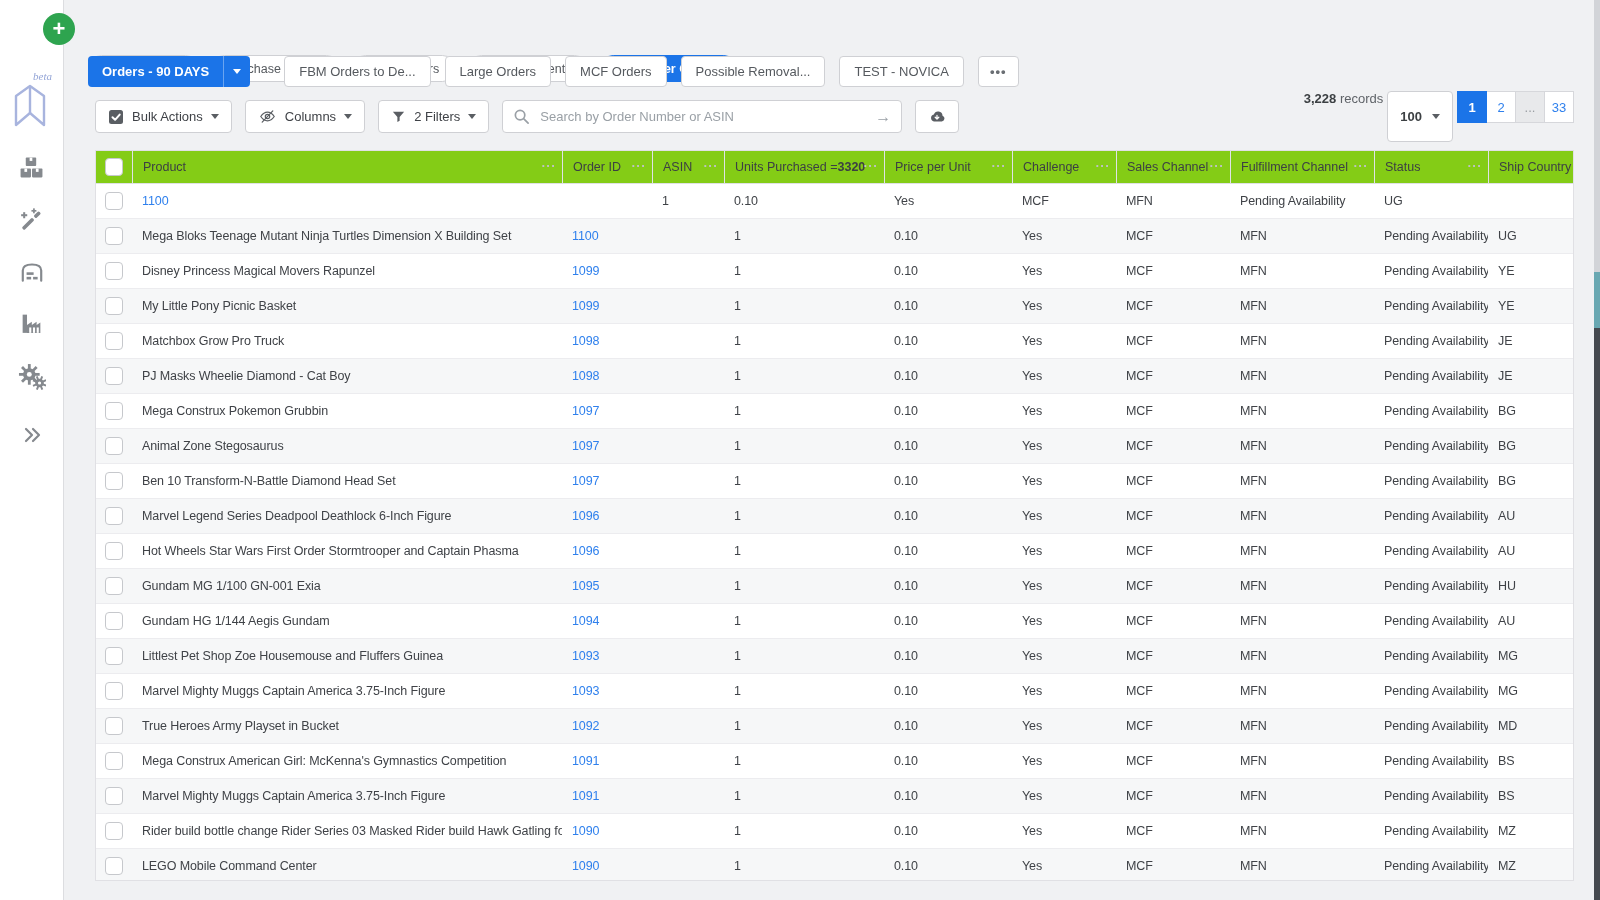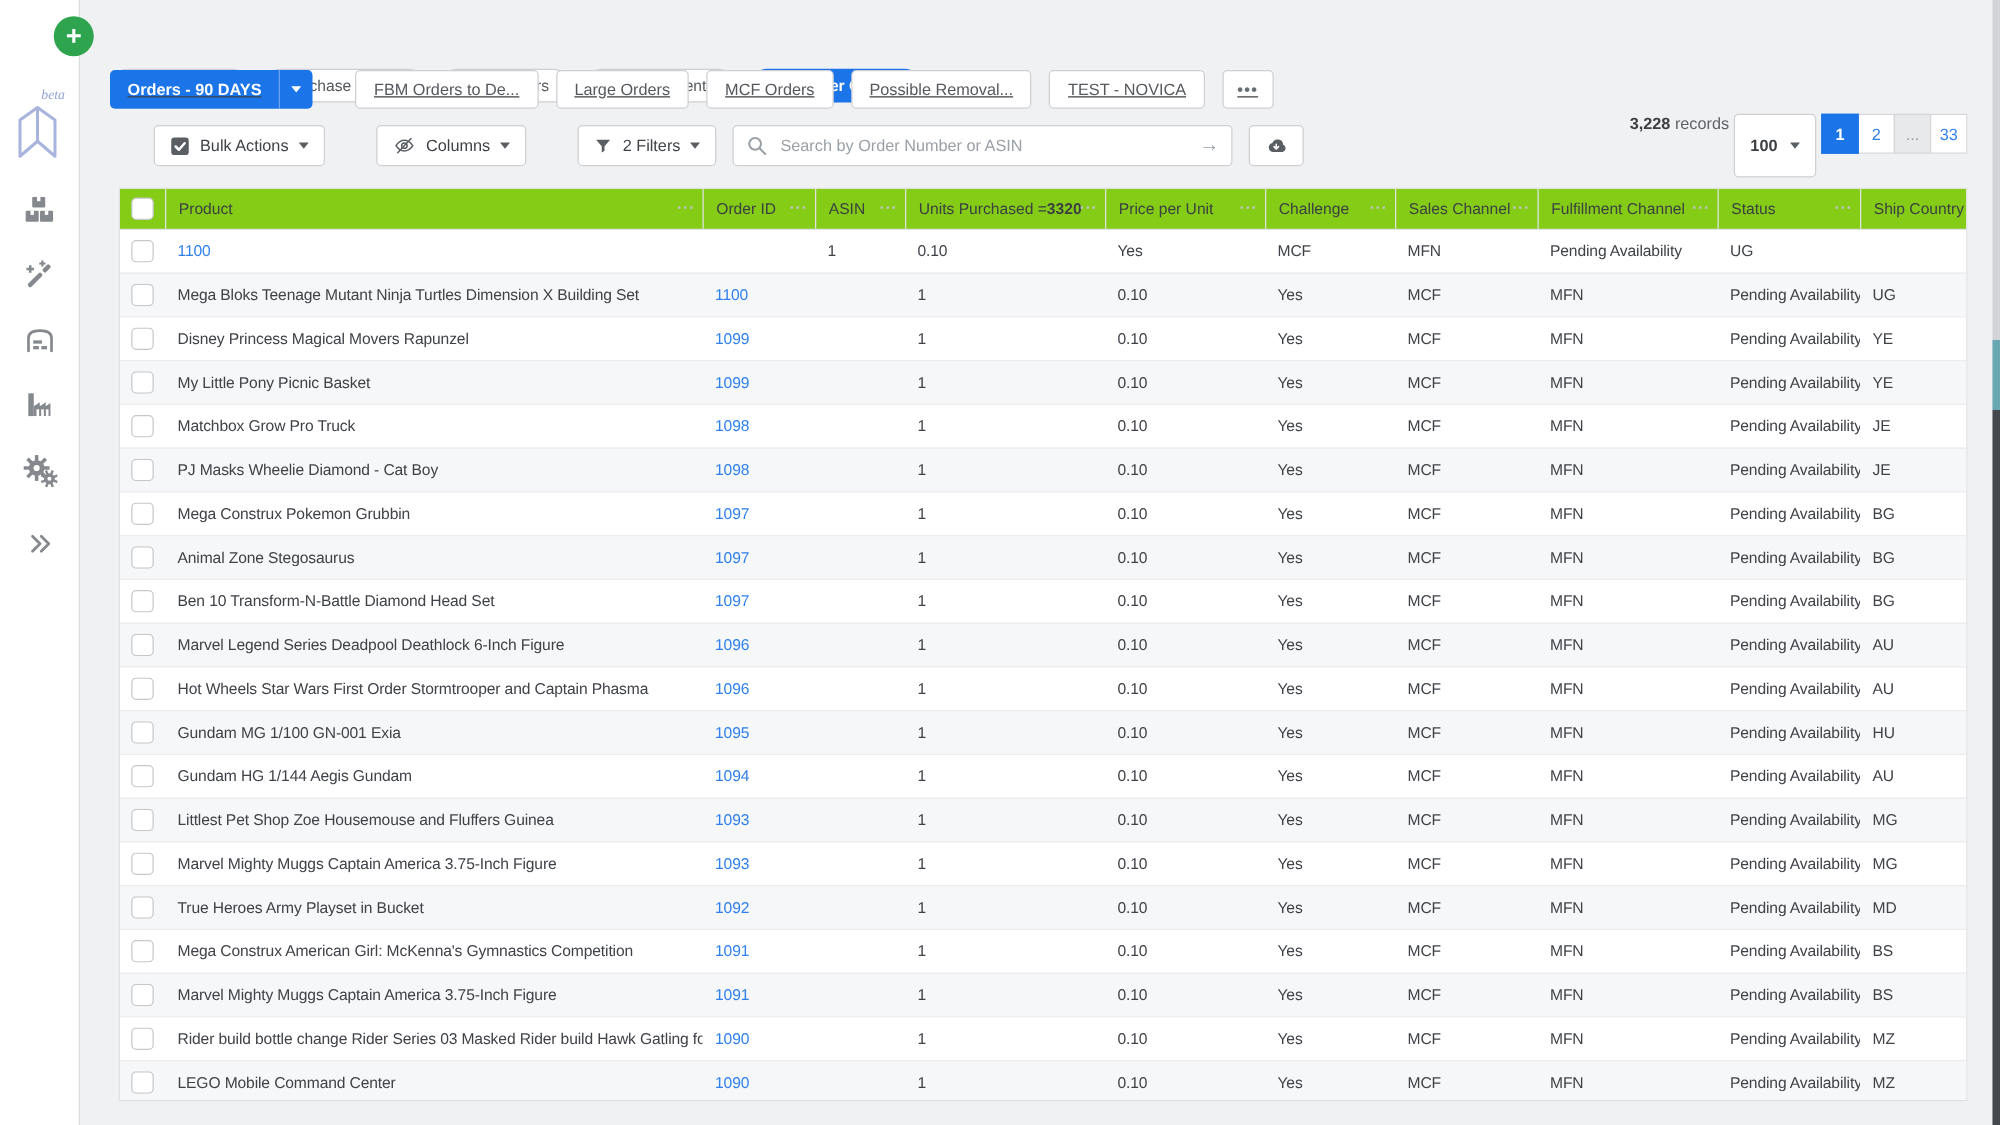--- a/index.html
+++ b/index.html
@@ -17,32 +17,32 @@
   .nav-icon{position:absolute;left:0;width:63px;display:flex;justify-content:center;cursor:pointer;}
   
   .add-btn{position:absolute;left:43px;top:13px;width:32px;height:32px;border-radius:50%;background:#2ea44f;color:#fff;
     display:flex;align-items:center;justify-content:center;font-size:22px;font-weight:700;line-height:1;z-index:5;border:none;cursor:pointer;}
   
   .top-tabs{position:absolute;left:88px;top:15px;display:flex;gap:12px;align-items:center;}
   .pill{height:27px;padding:0 16px;border-radius:14px;border:1px solid #cfd0d4;background:#fff;color:#55595e;
     font-size:12.5px;font-family:inherit;display:inline-flex;align-items:center;cursor:pointer;white-space:nowrap;margin-top:40px;}
   .pill.active{background:#1b74e8;border-color:#1b74e8;color:#fff;font-weight:700;}
   
-  .view-tabs{position:absolute;left:88px;top:56px;display:flex;gap:14px;align-items:center;text-decoration:underline;}
+  .view-tabs{position:absolute;left:88px;top:56px;display:flex;gap:14px;align-items:center;}
   .split-btn{display:inline-flex;height:31px;background:#1b74e8;border-radius:4px;overflow:hidden;cursor:pointer;}
   .split-btn .lbl{display:flex;align-items:center;padding:0 14px;color:#fff;font-size:13px;font-weight:700;}
   .split-btn .caret-seg{display:flex;align-items:center;justify-content:center;width:26px;border-left:1px solid rgba(255,255,255,0.35);}
   .vlist{display:flex;gap:14px;align-items:flex-start;padding-left:20px;}
   .vbtn{height:31px;padding:0 14px;border:1px solid #cfd0d4;border-radius:4px;background:#fff;color:#55595e;font-size:13px;
     font-family:inherit;display:inline-flex;align-items:center;cursor:pointer;white-space:nowrap;}
   .vbtn.more{padding:0 11px;color:#6a6e73;letter-spacing:1px;font-weight:700;}
   
   .toolbar{position:absolute;left:95px;top:100px;width:1479px;height:33px;display:flex;align-items:center;}
   .tbtn{height:33px;padding:0 12px;border:1px solid #cfd0d4;border-radius:4px;background:#fff;color:#3f4247;font-size:13px;
-    font-family:inherit;display:inline-flex;align-items:center;gap:8px;cursor:pointer;margin-right:13px;white-space:nowrap;box-sizing:border-box;margin-left:28px;}
+    font-family:inherit;display:inline-flex;align-items:center;gap:8px;cursor:pointer;margin-right:13px;white-space:nowrap;box-sizing:border-box;}
   .caret{width:0;height:0;border-left:4px solid transparent;border-right:4px solid transparent;border-top:5px solid #5a5e63;display:inline-block;}
   .caret.white{border-top-color:#fff;}
   .searchbox{height:33px;width:400px;border:1px solid #cfd0d4;border-radius:4px;background:#fff;display:inline-flex;align-items:center;
     padding:0 10px;box-sizing:border-box;margin-right:13px;}
   .searchbox input{flex:1;border:none;outline:none;font-size:13px;font-family:inherit;color:#3f4247;margin-left:8px;background:transparent;}
   .searchbox input::placeholder{color:#9aa0a6;}
   .search-arrow{color:#9aa0a6;font-size:16px;cursor:pointer;}
   .iconbtn{width:44px;height:33px;border:1px solid #cfd0d4;border-radius:4px;background:#fff;display:inline-flex;align-items:center;justify-content:center;cursor:pointer;box-sizing:border-box;}
   .tb-right{margin-left:auto;display:flex;gap:4px;}
   .records{font-size:13px;color:#5f6368;}

